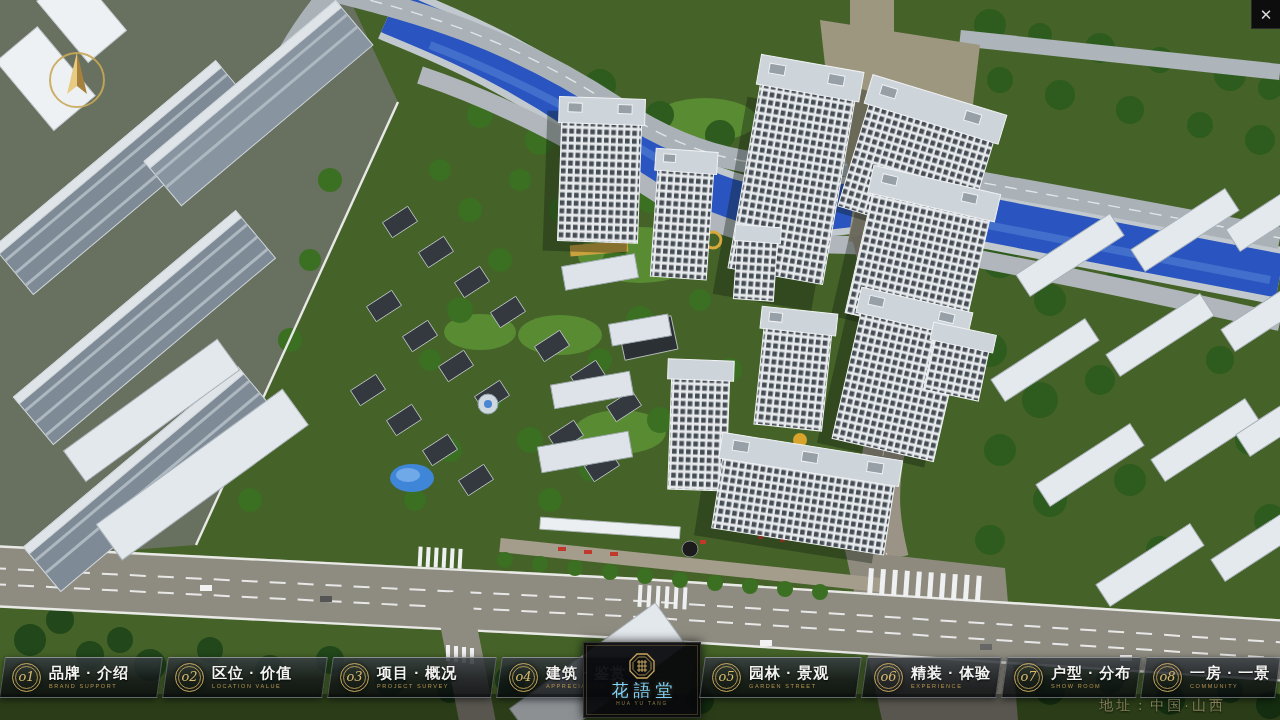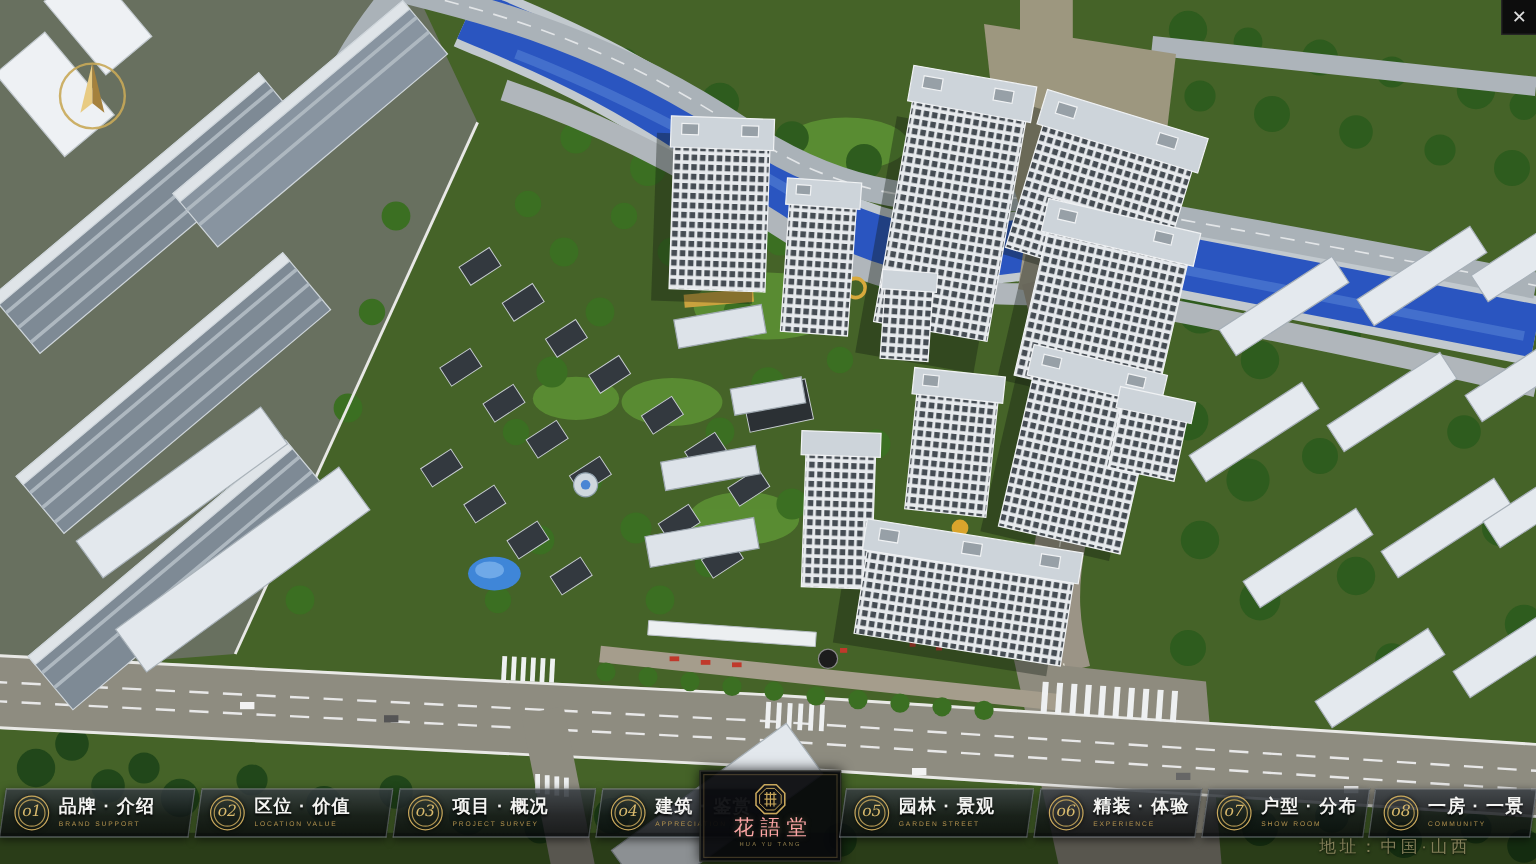--- a/index.html
+++ b/index.html
@@ -36,21 +36,21 @@
   .cn{font-size:15px;font-weight:bold;color:#f3f3f1;letter-spacing:1px;white-space:nowrap;
       text-shadow:0 1px 2px rgba(0,0,0,.9);line-height:16px;}
   .en{font-size:9px;color:#b4934e;letter-spacing:2.5px;white-space:nowrap;
       transform:scale(.62);transform-origin:left center;line-height:9px;margin-top:1px;}
 
   
   .logo-panel{position:absolute;left:583px;bottom:2px;width:116px;height:74px;pointer-events:auto;
               background:rgba(7,9,12,.94);border:1px solid #33342e;box-shadow:0 0 10px rgba(0,0,0,.8);
               display:flex;flex-direction:column;align-items:center;justify-content:center;}
   .logo-panel::before{content:"";position:absolute;inset:2px;border:1px solid rgba(160,132,76,.35);pointer-events:none;}
-  .logo-cn{font-family:"DejaVu Serif",serif;font-size:17px;color:#fca5a5;letter-spacing:5px;
+  .logo-cn{font-family:"DejaVu Serif",serif;font-size:17px;color:#7dd3fc;letter-spacing:5px;
            margin-top:2px;text-indent:5px;text-shadow:0 0 5px rgba(216,186,116,.35);line-height:18px;}
   .logo-en{font-size:8px;color:#94804d;letter-spacing:3px;transform:scale(.6);line-height:8px;margin-top:1px;}
 
   
   .address{position:absolute;right:54px;bottom:5px;font-size:14px;letter-spacing:3px;
            color:rgba(150,143,102,.85);text-shadow:0 1px 2px rgba(0,0,0,.8);}
 </style>
 </head>
 <body>
 

